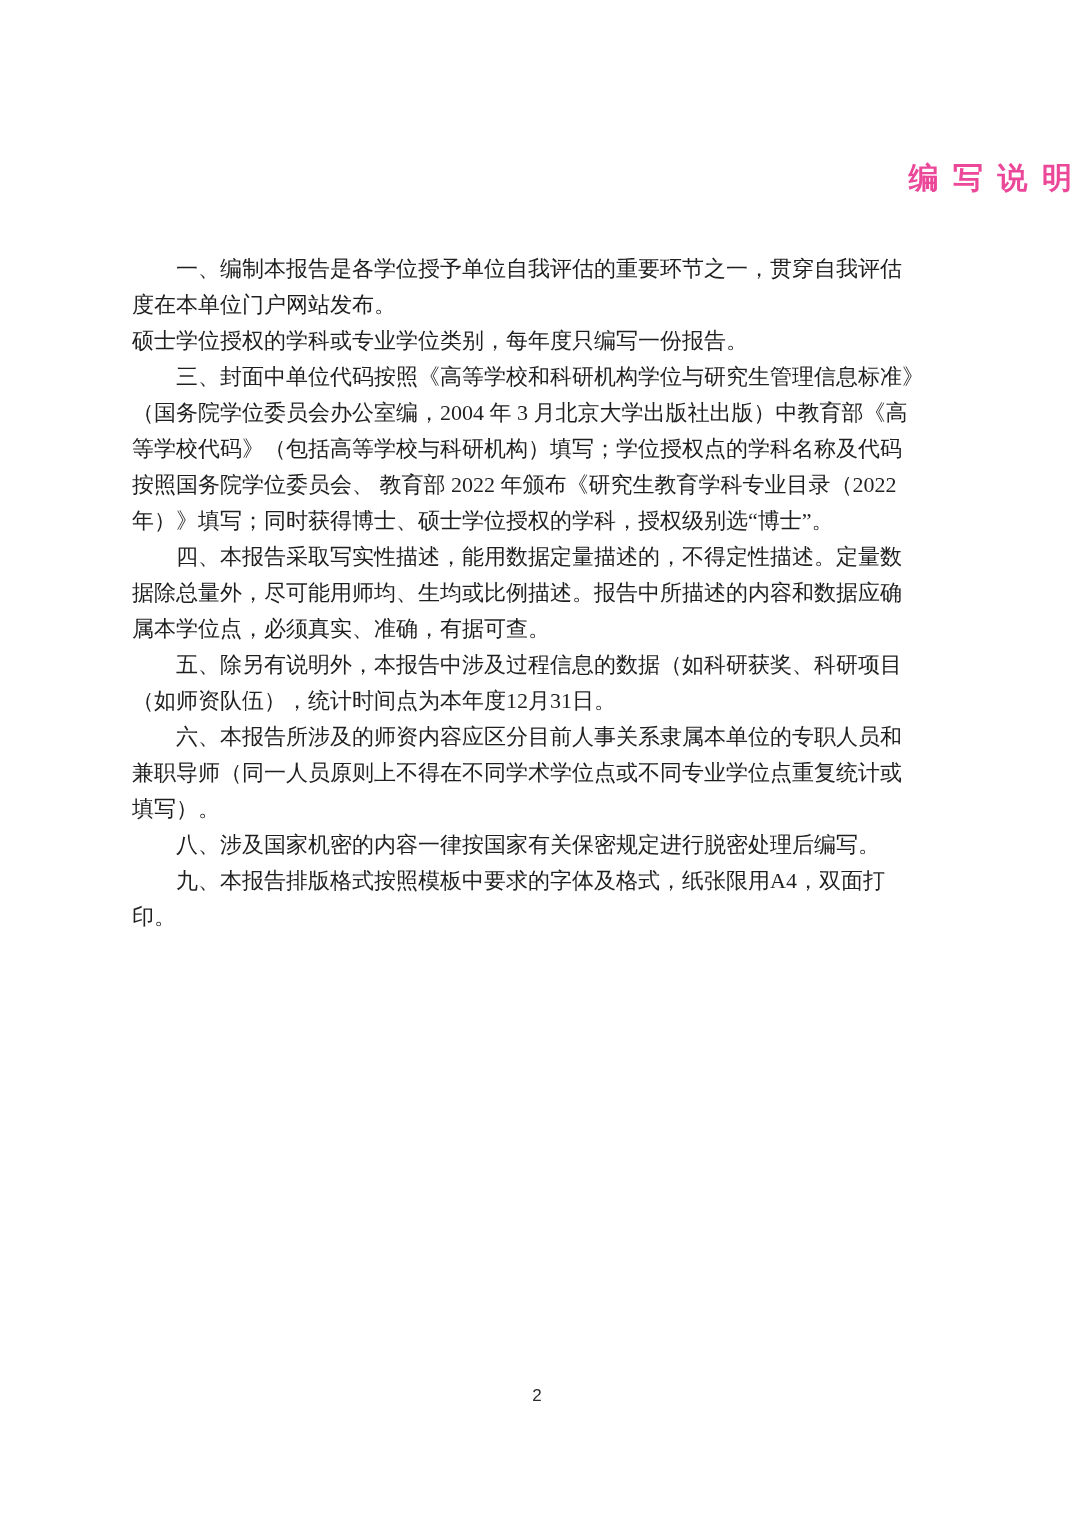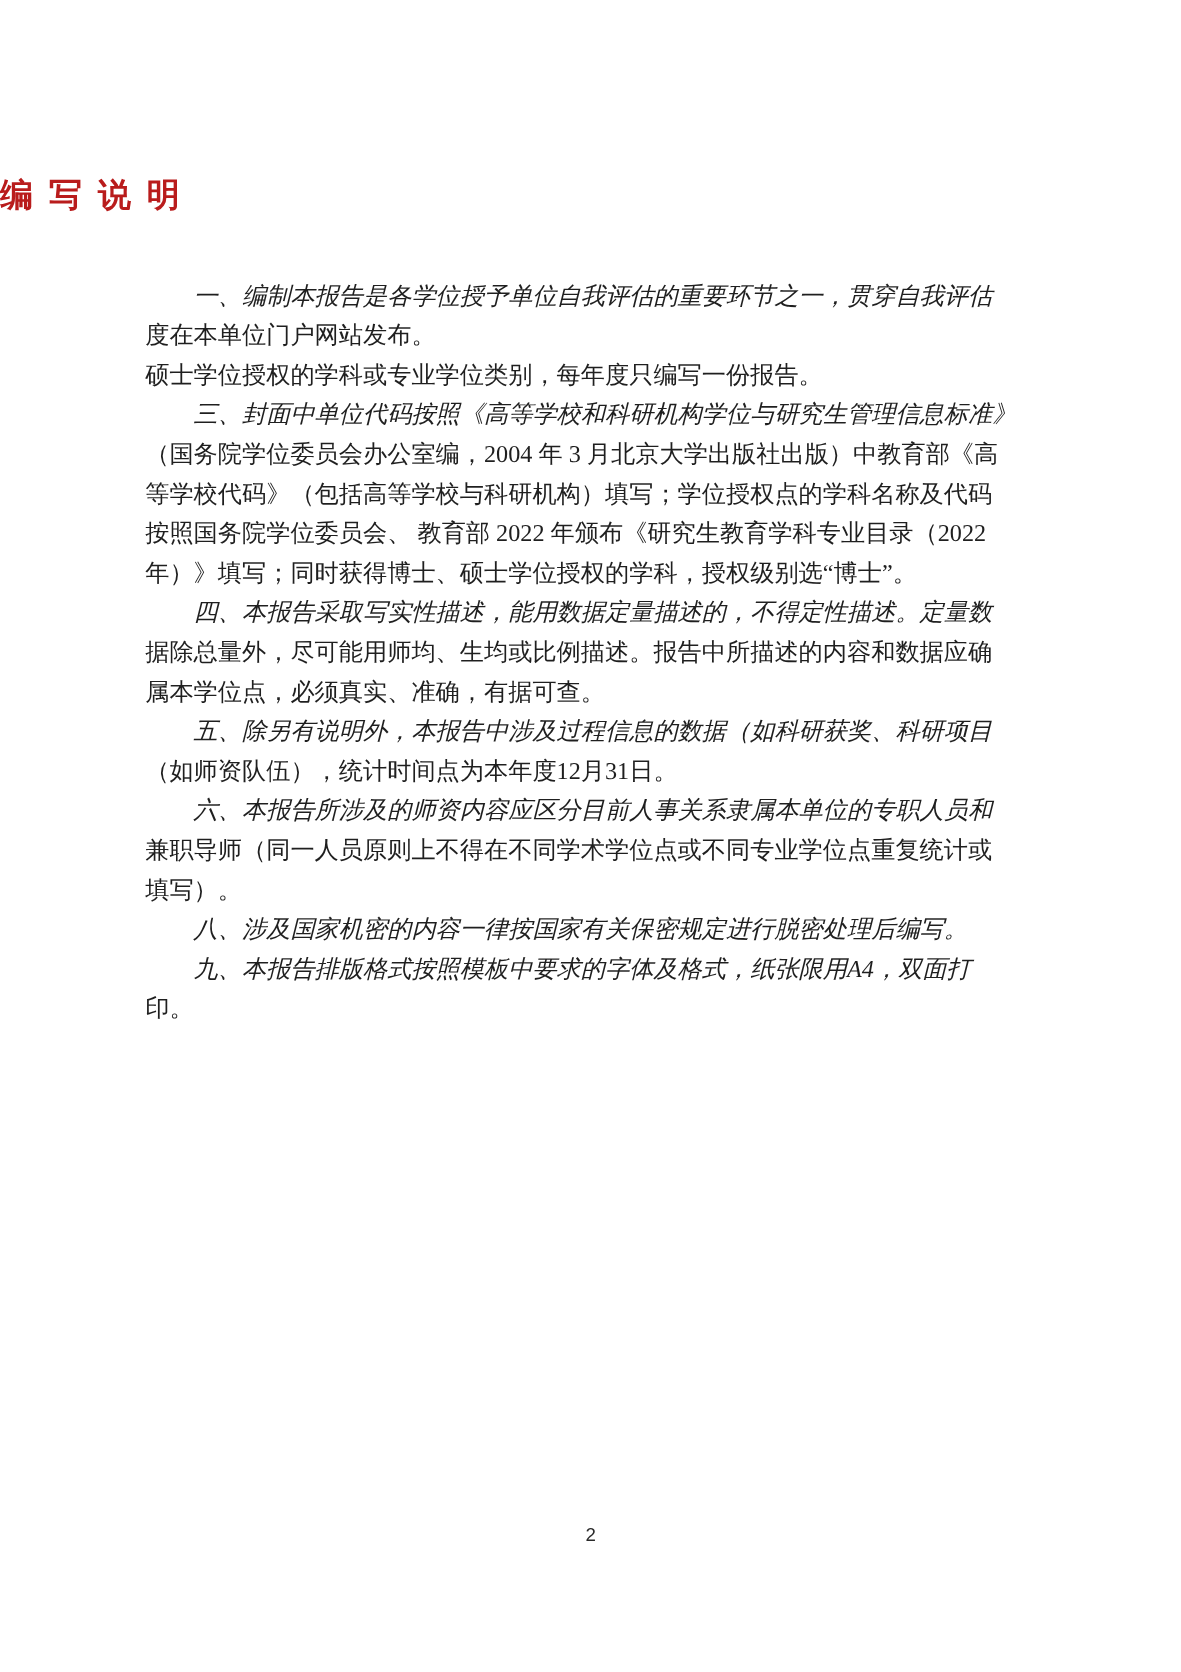--- a/index.html
+++ b/index.html
@@ -14,27 +14,27 @@
     background: #ffffff;
     overflow: hidden;
     font-family: "Liberation Serif", "DejaVu Serif", serif;
     color: #1b1b1b;
   }
   .doc-title {
     position: absolute;
     top: 158px;
     left: 0;
     width: 100%;
-    text-align: left;
+    text-align: right;
     font-size: 30px;
     line-height: 40px;
     font-weight: bold;
     letter-spacing: 2px;
     word-spacing: 3px;
-    color: #b91c1c;
+    color: #ec4899;
   }
   .doc-body {
     position: absolute;
     left: 132px;
     top: 251px;
     width: 772px;
     font-size: 22px;
     color: #1f1f1f;
   }
   .paragraph {
@@ -42,21 +42,20 @@
     padding: 0;
   }
   .line {
     height: 36px;
     line-height: 36px;
     white-space: pre;
     text-indent: 0;
   }
   .first-line {
     text-indent: 44px;
-    font-style: italic;
   }
   .page-number {
     position: absolute;
     top: 1386px;
     left: 0;
     width: 100%;
     text-align: center;
     font-size: 17px;
     line-height: 20px;
     font-family: "Liberation Sans", "DejaVu Sans", sans-serif;

